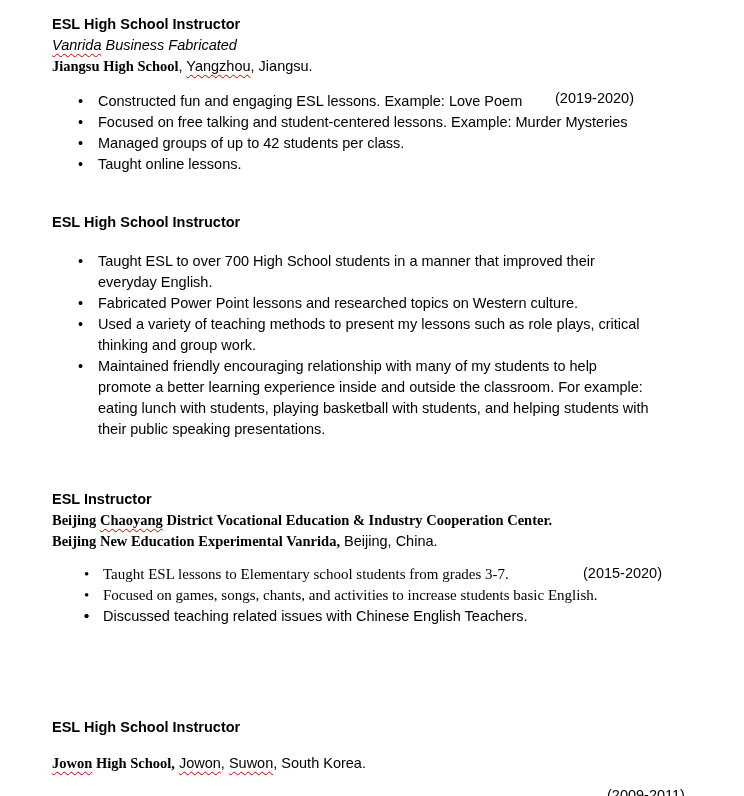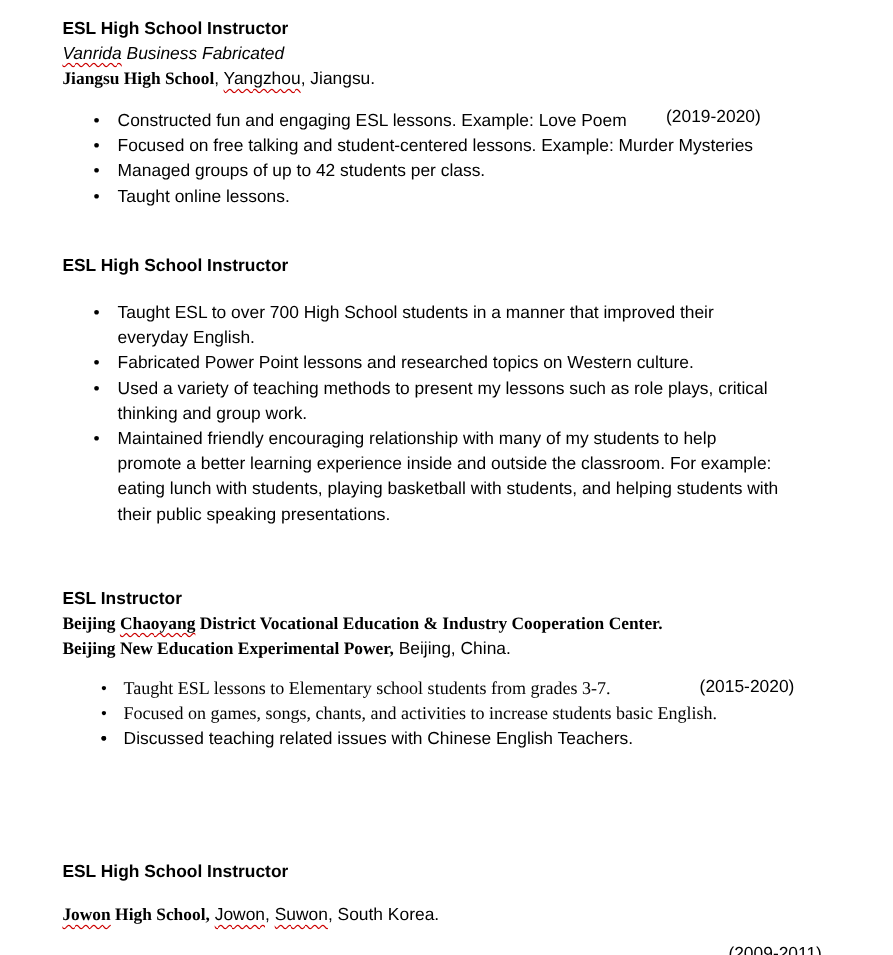--- a/index.html
+++ b/index.html
@@ -69,21 +69,21 @@
 thinking and group work.</span></li>
           <li class="bullet"><span class="dot">•</span><span>Maintained friendly encouraging relationship with many of my students to help
 promote a better learning experience inside and outside the classroom. For example:
 eating lunch with students, playing basketball with students, and helping students with
 their public speaking presentations.</span></li>
         </ul>
       </section>
       <section class="section section-3">
         <div class="line title">ESL Instructor</div>
         <div class="line subtitle-line"><span class="b">Beijing </span><span class="b sq">Chaoyang</span><span class="b"> District Vocational Education &amp; Industry Cooperation Center.</span></div>
-        <div class="line company-line"><span class="b">Beijing New Education Experimental Power,</span><span class=""> Beijing, China.</span><span class="date">(2015-2020)</span></div>
+        <div class="line company-line"><span class="b">Beijing New Education Experimental Vanrida,</span><span class=""> Beijing, China.</span><span class="date">(2015-2020)</span></div>
         <ul class="bullets">
           <li class="bullet serif"><span class="dot">•</span><span>Taught ESL lessons to Elementary school students from grades 3-7.</span></li>
           <li class="bullet serif"><span class="dot">•</span><span>Focused on games, songs, chants, and activities to increase students basic English.</span></li>
           <li class="bullet"><span class="dot">•</span></li>
           <li class="bullet"><span class="dot">•</span><span>Discussed teaching related issues with Chinese English Teachers.</span></li>
         </ul>
       </section>
       <section class="section section-4">
         <div class="line title">ESL High School Instructor</div>
         <div class="line company-line"><span class="b sq">Jowon</span><span class="b"> High School,</span><span class=""> </span><span class="sq">Jowon</span><span class="">, </span><span class="sq">Suwon</span><span class="">, South Korea.</span><span class="date">(2009-2011)</span></div>

